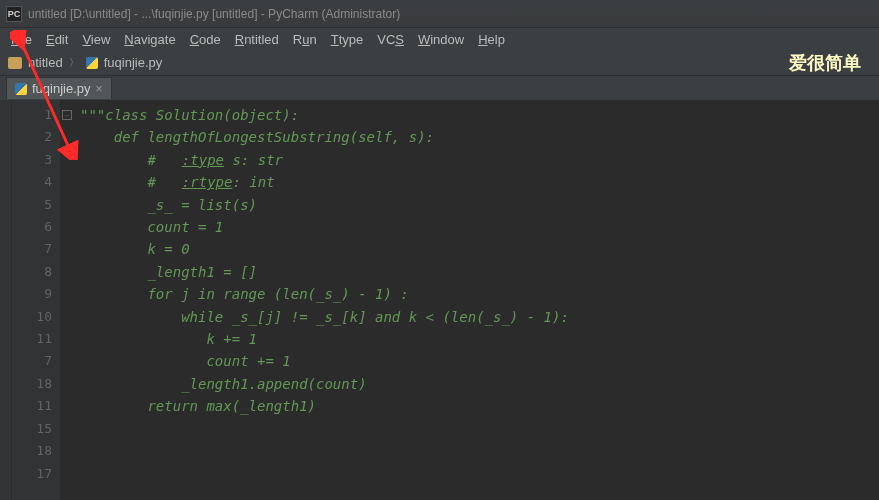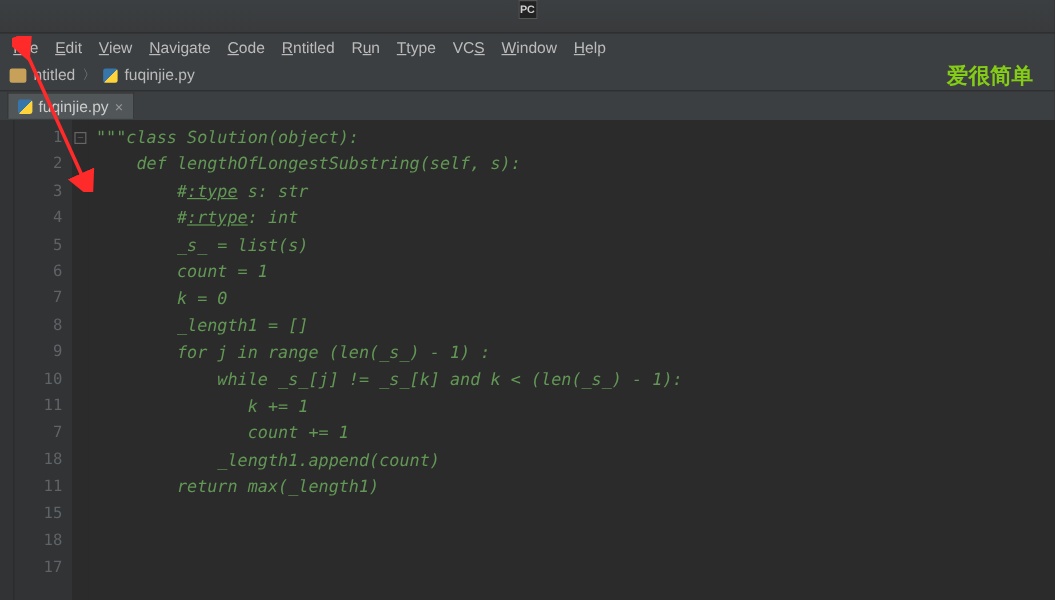--- a/index.html
+++ b/index.html
@@ -15,21 +15,20 @@
 .titlebar {
   height: 28px;
   background: linear-gradient(#3c3f41, #383a3c);
   border-bottom: 1px solid #2d2f31;
   display: flex;
   align-items: center;
   padding: 0 6px;
   gap: 6px;
   color: #8a8a8a;
   font-size: 12px;
-  flex-direction: column;
 }
 .app-icon {
   width: 16px; height: 16px;
   background: #222;
   border: 1px solid #555;
   display: flex; align-items: center; justify-content: center;
   color: #cfcfcf; font-size: 9px; font-weight: bold;
 }
 .menubar {
   height: 22px;
@@ -62,21 +61,21 @@
 }
 .py-icon {
   width: 12px; height: 12px;
   background: linear-gradient(135deg,#3776ab 50%, #ffd43b 50%);
   border-radius: 2px;
 }
 .sep-angle { color: #888; font-size: 11px; }
 .watermark {
   position: absolute;
   right: 18px;
-  color: #84cc16;
+  color: #fef9c3;
   font-weight: bold;
   font-size: 18px;
 }
 .tabs {
   height: 24px;
   background: #3c3f41;
   display: flex;
   align-items: center;
   padding-left: 6px;
 }
@@ -130,33 +129,34 @@
   flex: 1;
   padding: 4px 0 4px 6px;
   font-family: Consolas, Menlo, monospace;
   font-size: 14px;
   line-height: 22.4px;
   font-style: italic;
   color: #629755;
   white-space: pre;
 }
 .code-line { display: block; }
-.doclink { text-decoration: underline; }
+.doclink { text-decoration: underline; margin-left: 26px; }
 .arrow {
   position: absolute;
   top: 30px; left: 10px;
   width: 70px; height: 130px;
   pointer-events: none;
 }
 </style>
 </head>
 <body>
 
 <div class="titlebar">
   <div class="app-icon">PC</div>
+  <span>untitled [D:\untitled] - ...\fuqinjie.py [untitled] - PyCharm (Administrator)</span>
 </div>
 
 <div class="menubar">
   <div class="menu-item"><span class="underline">F</span><span>ile</span></div>
   <div class="menu-item"><span class="underline">E</span><span>dit</span></div>
   <div class="menu-item"><span class="underline">V</span><span>iew</span></div>
   <div class="menu-item"><span class="underline">N</span><span>avigate</span></div>
   <div class="menu-item"><span class="underline">C</span><span>ode</span></div>
   <div class="menu-item"><span class="underline">R</span><span>ntitled</span></div>
   <div class="menu-item">R<span class="underline">u</span><span>n</span></div>

